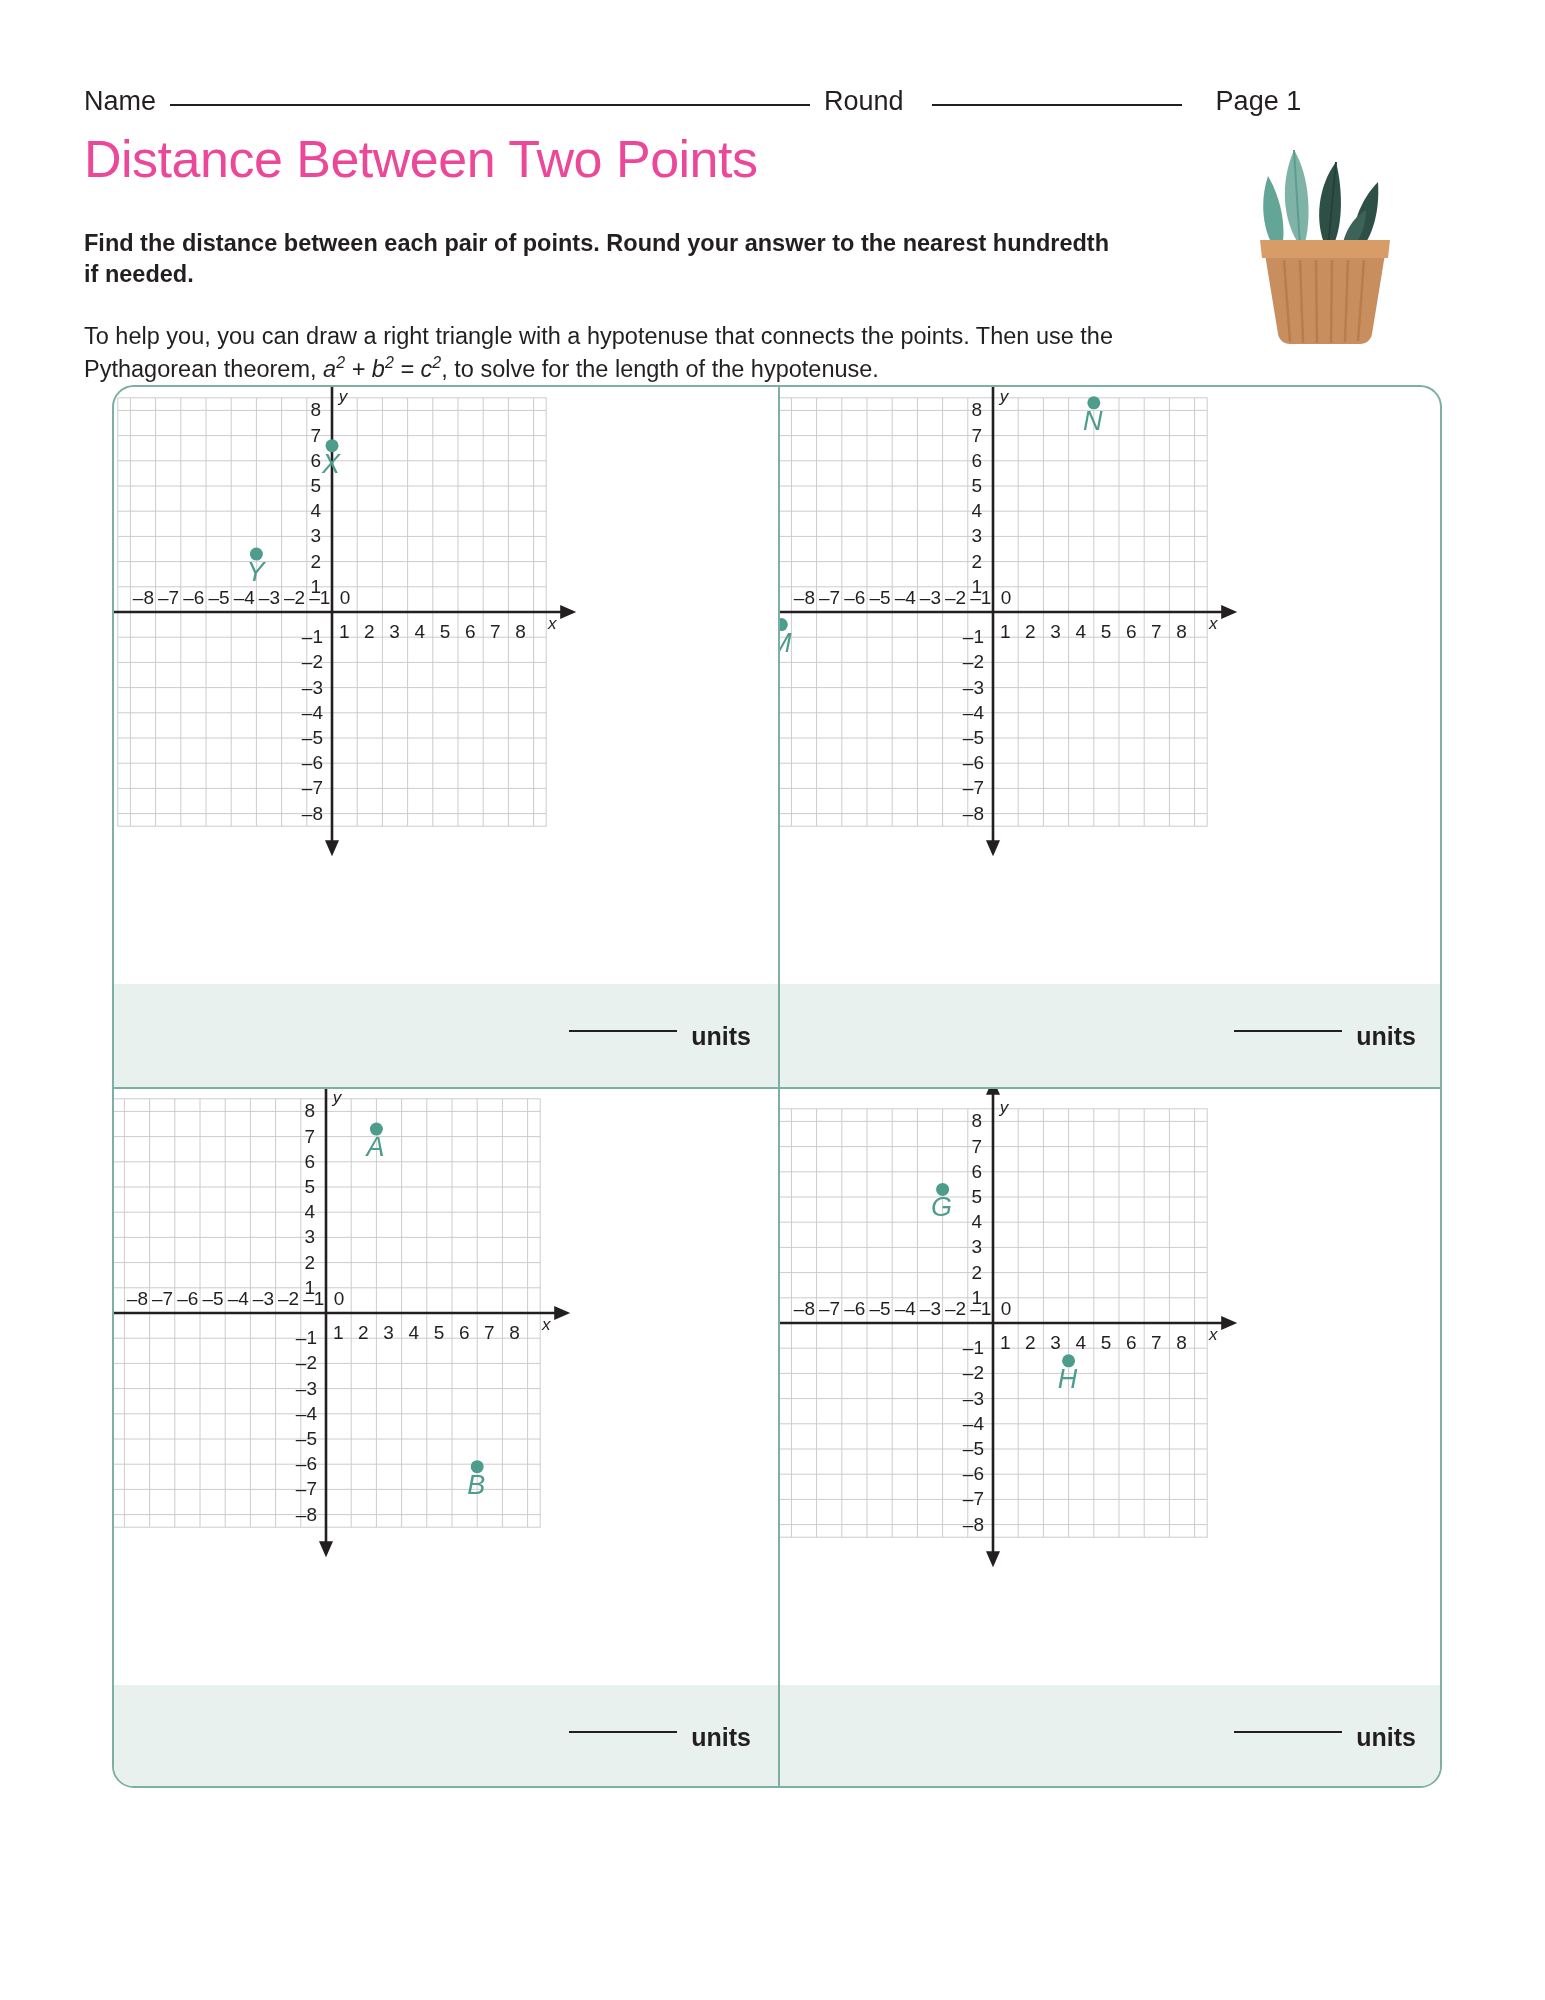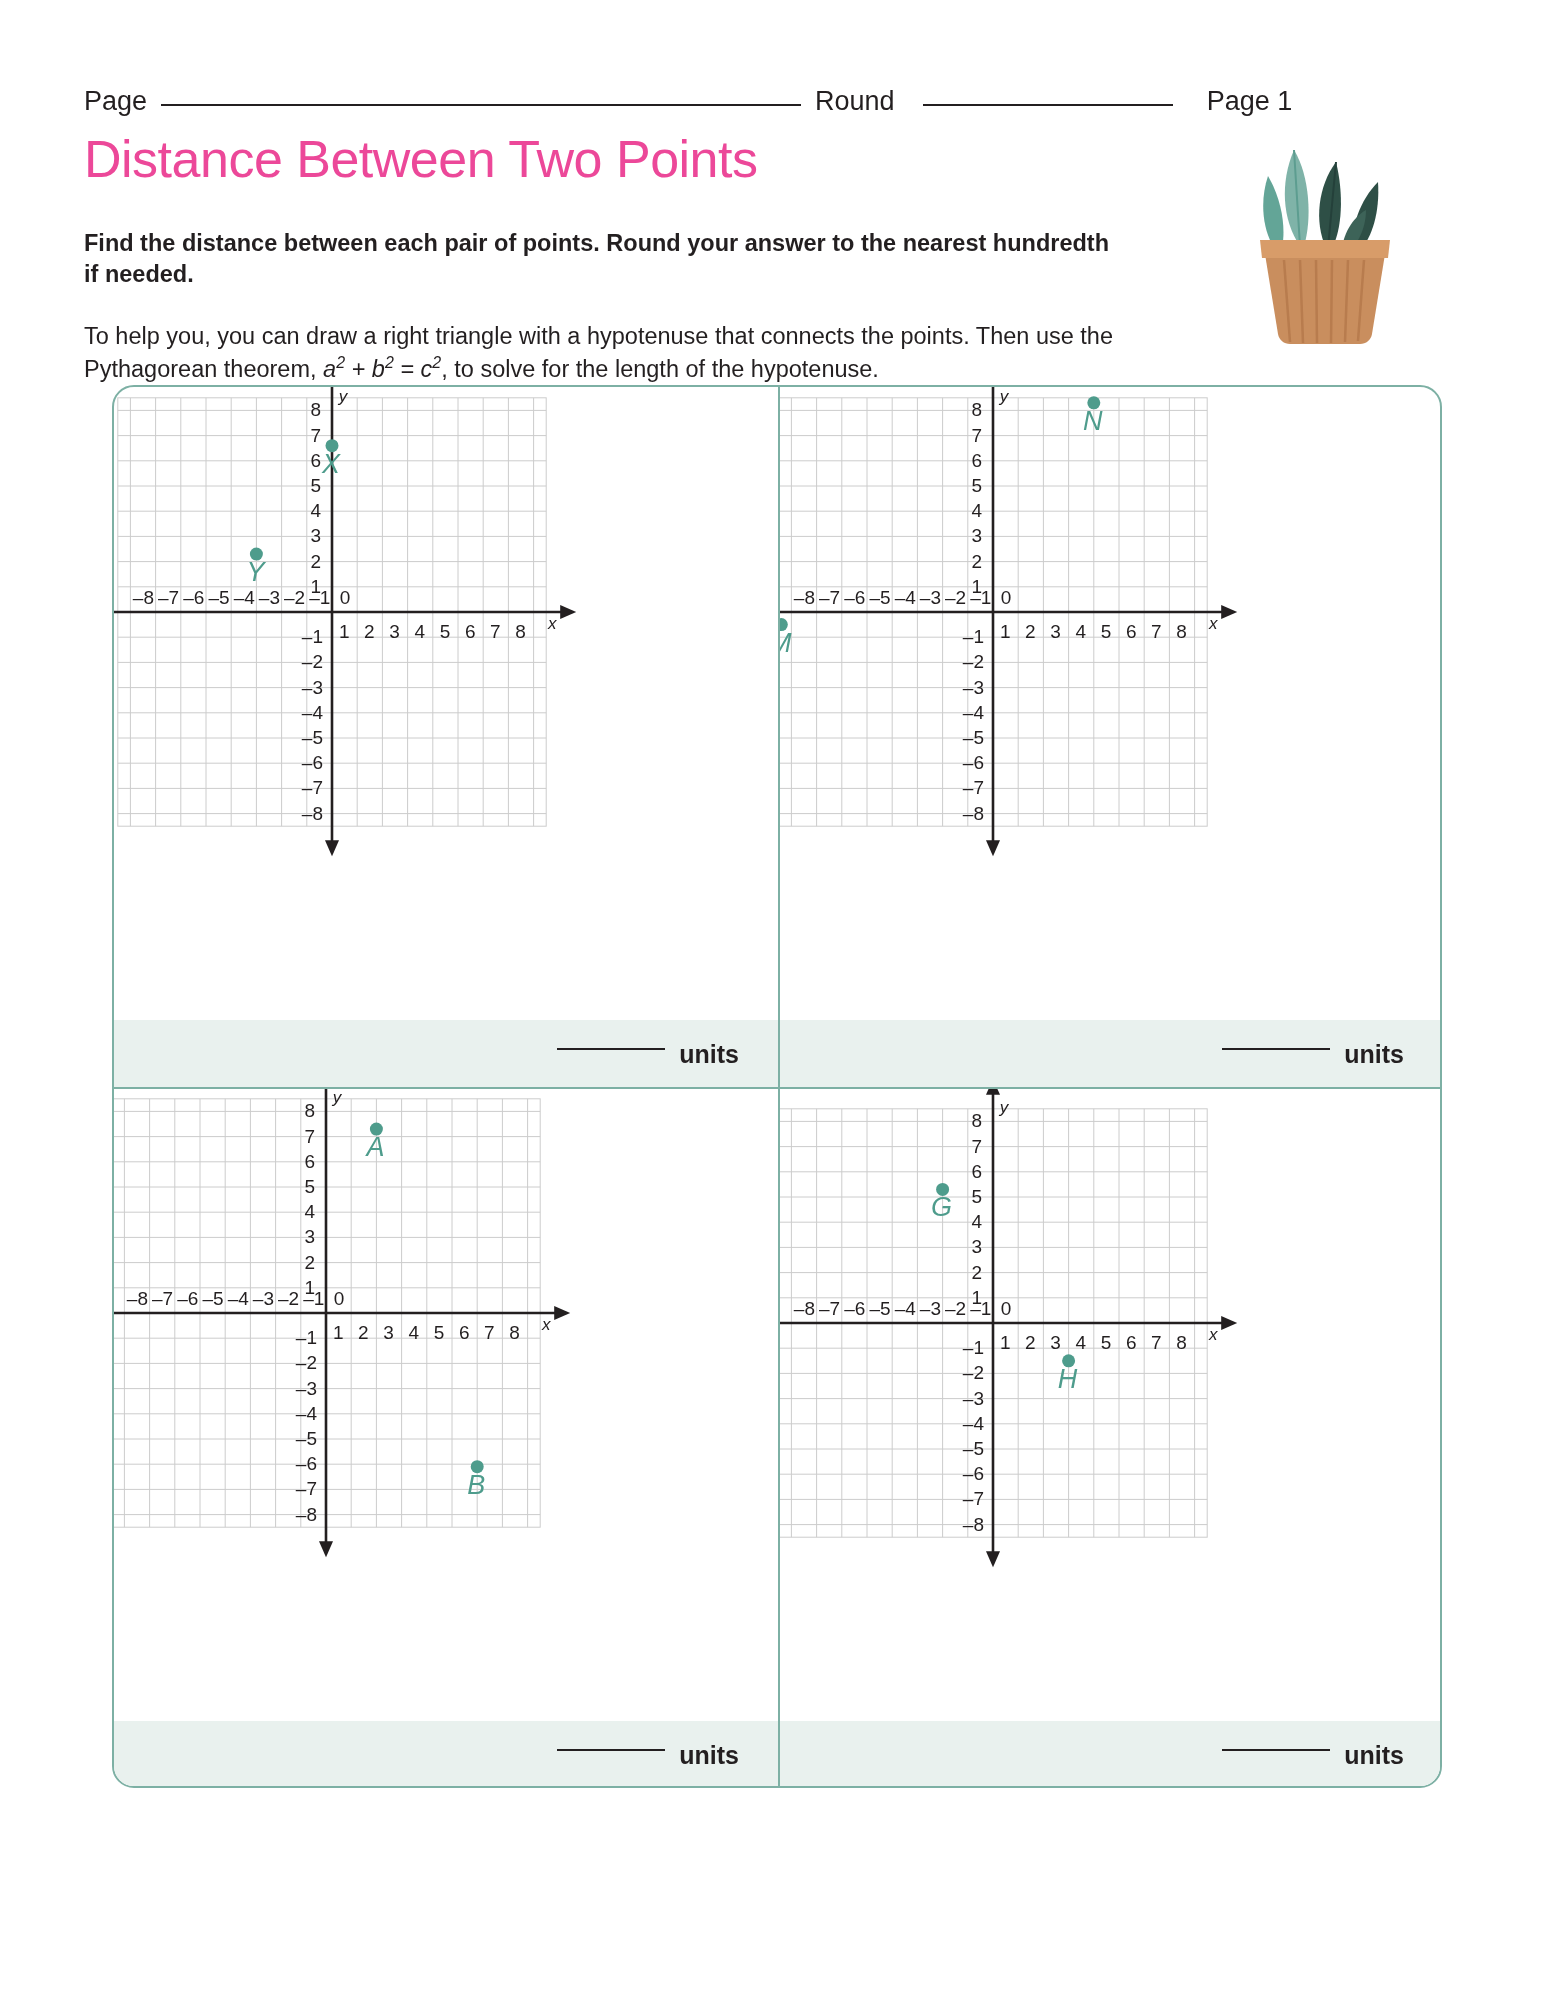--- a/index.html
+++ b/index.html
@@ -78,24 +78,24 @@
     background: #7db0a4;
   }
   .hdiv {
     position: absolute; left: 0; top: 700px; width: 1330px; height: 2px;
     background: #7db0a4;
   }
 
   
   .ansband {
     position: absolute; left: 0; bottom: 0;
-    width: 665px; height: 68px;
+    width: 665px; height: 104px;
     background: #e9f1ee;
     display: flex; align-items: center; justify-content: flex-end;
-    padding-right: 40px;
+    padding-right: 28px;
   }
   .ansline {
     display: inline-block; width: 108px;
     border-bottom: 2.5px solid #231f20;
     height: 1px; margin-right: 14px;
     position: relative; top: -5px;
   }
   .ansunits { font-size: 25px; font-weight: bold; color:#231f20; }
 
   
@@ -104,21 +104,21 @@
 
   text { font-family: "Liberation Sans", sans-serif; }
   .tick { font-size: 19px; fill: #231f20; }
   .axname { font-size: 17px; fill: #231f20; font-style: italic; }
   .ptlabel { font-size: 27px; fill: #4e9c8c; font-style: italic; }
 </style>
 </head>
 <body>
 
 <div class="hdr">
-  <span class="hdr-label">Page</span>
+  <span class="hdr-label">Name</span>
   <span class="rule rule-name"></span>
   <span class="hdr-label">Round</span>
   <span class="rule rule-date"></span>
   <span class="hdr-page">Page 1</span>
 </div>
 
 <div class="title">Distance Between Two Points</div>
 
 <div class="instr1">Find the distance between each pair of points. Round your answer to the nearest hundredth if needed.</div>
 

